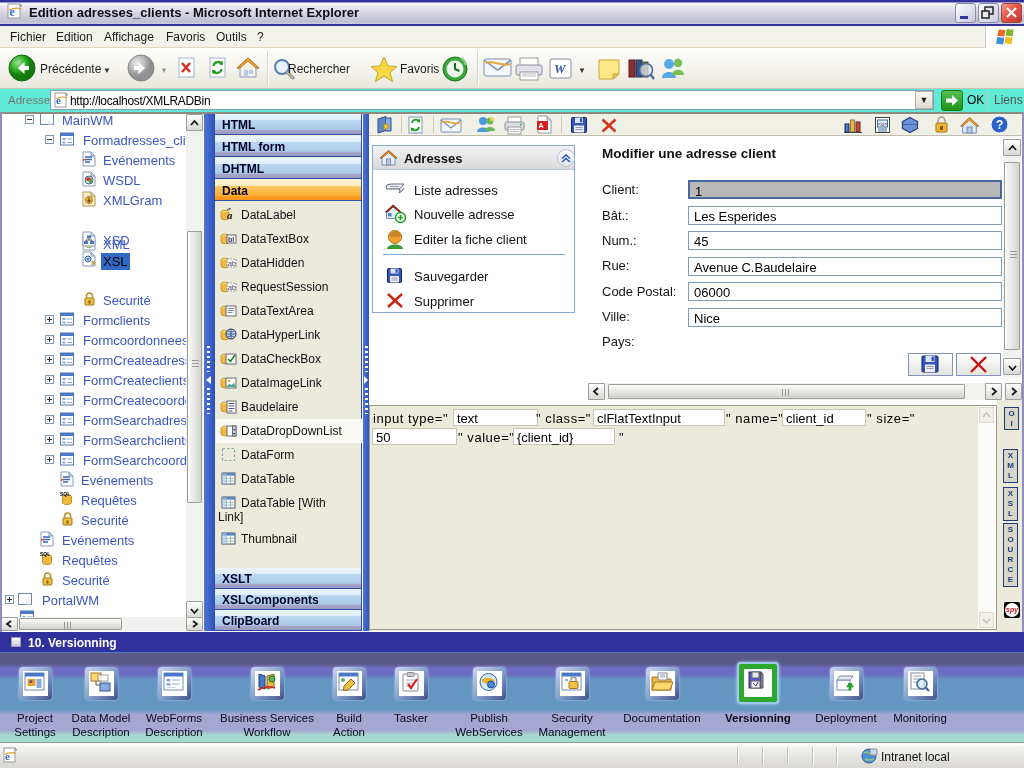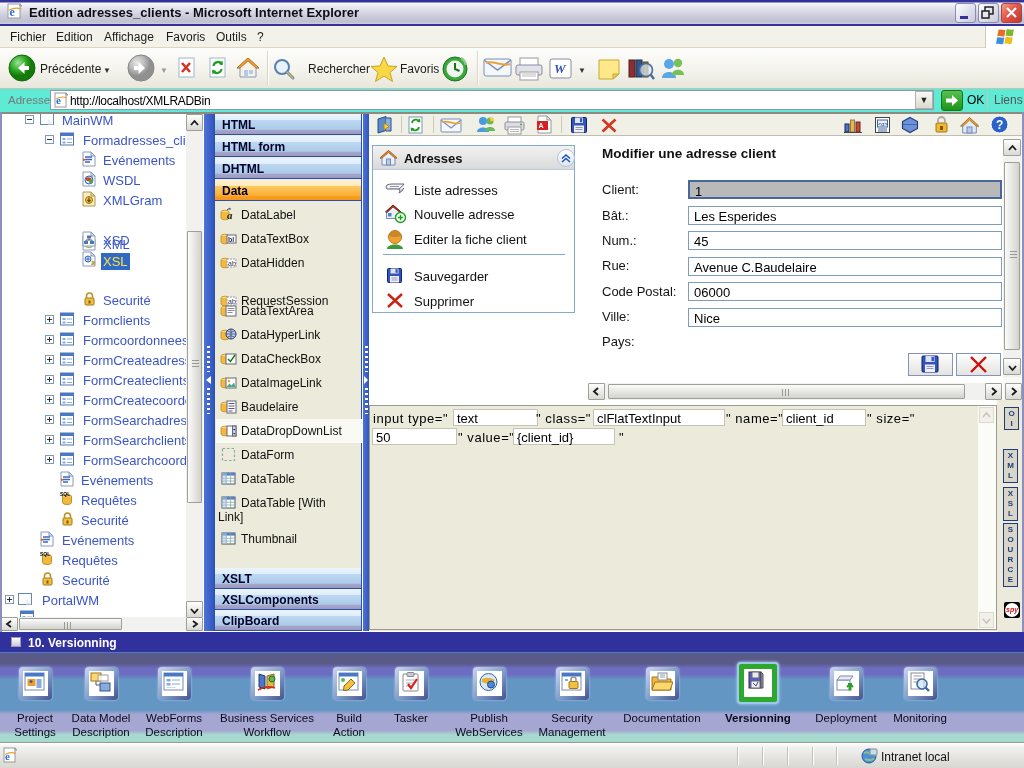--- a/index.html
+++ b/index.html
@@ -31,21 +31,21 @@
 #liens{left:994px;top:4px;font-size:12px;color:#555;}
 #addrsep{left:987px;top:2px;width:1px;height:19px;background:#c8c6ba;}
 
 #ctop{left:0;top:112px;width:1024px;height:2px;background:#8b8b80;}
 #leftedge{left:0;top:112px;width:2px;height:520px;background:#8f8fbe;}
 #rightedge{left:1022px;top:112px;width:2px;height:520px;background:#8f8fbe;}
 
 #tree{left:2px;top:114px;width:201px;height:517px;background:#fff;overflow:hidden;}
 .trow{position:absolute;height:20px;font-size:13px;color:#3b55c4;white-space:nowrap;}
 .trow .lbl{position:absolute;top:3px;}
-.tsel{background:#316ac5;color:#fde047;padding:1px 2px;}
+.tsel{background:#316ac5;color:#000000;padding:1px 2px;}
 .expander{position:absolute;top:5px;width:9px;height:9px;background:#fff;border:1px solid #7e9ab5;box-sizing:border-box;}
 .expander:before{content:"";position:absolute;left:1px;top:3px;width:5px;height:1px;background:#333;}
 .expander.plus:after{content:"";position:absolute;left:3px;top:1px;width:1px;height:5px;background:#333;}
 .ticon{position:absolute;top:1px;width:16px;height:16px;}
 
 .sbv,.sbh{position:absolute;background:#f1f1ef;}
 .sbbtn{position:absolute;width:17px;height:17px;background:linear-gradient(#fefefe,#dddddad8);background:linear-gradient(#fefefe,#d8d8d4);border:1px solid #9f9f99;border-radius:1px;box-sizing:border-box;color:#222;text-align:center;}
 .sbbtn svg{display:block;margin:4px auto 0;}
 .sbthumbv{position:absolute;left:1px;width:15px;background:linear-gradient(90deg,#fbfbfa,#d2d2cd);border:1px solid #9f9f99;border-radius:1px;box-sizing:border-box;}
 .sbthumbh{position:absolute;top:1px;height:15px;background:linear-gradient(#fbfbfa,#d2d2cd);border:1px solid #9f9f99;border-radius:1px;box-sizing:border-box;}
@@ -184,21 +184,21 @@
         <path d="M13 2 L24 12 L21 12 L13 5 L5 12 L2 12 Z" fill="#e8a33d" stroke="#c07818"></path>
         <rect x="9" y="14" width="4" height="7" fill="#b5c9e8"></rect>
         <rect x="14" y="14" width="4" height="4" fill="#b5c9e8"></rect>
       </svg></div>
   <div class="abs tbsep" style="left:267px;"></div>
   <div class="abs" style="left:271px;top:8px;"><svg width="26" height="26">
         <circle cx="11" cy="11" r="7" fill="#e8f2fc" stroke="#5580b5" stroke-width="2"></circle>
         <path d="M16 16 L22 22" stroke="#5580b5" stroke-width="3" stroke-linecap="round"></path>
         <path d="M16 16 L22 22" stroke="#e8b84a" stroke-width="1.4" stroke-linecap="round"></path>
       </svg></div>
-  <div class="abs tbtext" style="left:288px;margin-left:20px;">Rechercher</div>
+  <div class="abs tbtext" style="left:288px;">Rechercher</div>
   <div class="abs" style="left:369px;top:7px;"><svg width="30" height="28">
         <path d="M15 2 L19 11 L28 11.5 L21 17.5 L23.5 26.5 L15 21 L6.5 26.5 L9 17.5 L2 11.5 L11 11 Z" fill="#f8d845" stroke="#c8a224"></path>
       </svg></div>
   <div class="abs tbtext" style="left:400px;">Favoris</div>
   <div class="abs" style="left:441px;top:7px;"><svg width="28" height="28">
         <circle cx="14" cy="14" r="12" fill="#3aa83a" stroke="#1d701d"></circle>
         <circle cx="14" cy="14" r="8.5" fill="#eef7ee"></circle>
         <path d="M14 8 L14 14 L18.5 16" stroke="#1d701d" stroke-width="2" fill="none"></path>
         <path d="M25 10 a12 12 0 0 0 -5 -7" stroke="#88c888" stroke-width="2.5" fill="none"></path>
       </svg></div>
@@ -589,21 +589,21 @@
     </div>
 <div class="pitem" style="top:137px;">
       <div class="picon"><svg width="17" height="17" viewBox="0 0 17 17">
           <ellipse cx="5" cy="6" rx="4" ry="1.8" fill="#ffd870" stroke="#b8922a" stroke-width=".8"></ellipse>
           <path d="M1 6 v6 a4 1.8 0 0 0 8 0 v-6" fill="#f2b840" stroke="#b8922a" stroke-width=".8"></path>
           <rect x="7" y="5" width="9" height="8" fill="#fff" stroke="#99a" stroke-dasharray="2 1"></rect>
           <text x="8" y="12" font-size="7" fill="#335">ab</text>
         </svg></div>
       <span class="lbl">DataHidden</span>
     </div>
-<div class="pitem" style="top:161px;margin-top:14px;">
+<div class="pitem" style="top:161px;">
       <div class="picon"><svg width="17" height="17" viewBox="0 0 17 17">
           <ellipse cx="5" cy="6" rx="4" ry="1.8" fill="#ffd870" stroke="#b8922a" stroke-width=".8"></ellipse>
           <path d="M1 6 v6 a4 1.8 0 0 0 8 0 v-6" fill="#f2b840" stroke="#b8922a" stroke-width=".8"></path>
           <rect x="7" y="5" width="9" height="8" fill="#fff" stroke="#99a" stroke-dasharray="2 1"></rect>
           <text x="8" y="12" font-size="7" fill="#335">ab</text>
         </svg></div>
       <span class="lbl">RequestSession</span>
     </div>
 <div class="pitem" style="top:185px;">
       <div class="picon"><svg width="17" height="17" viewBox="0 0 17 17">

